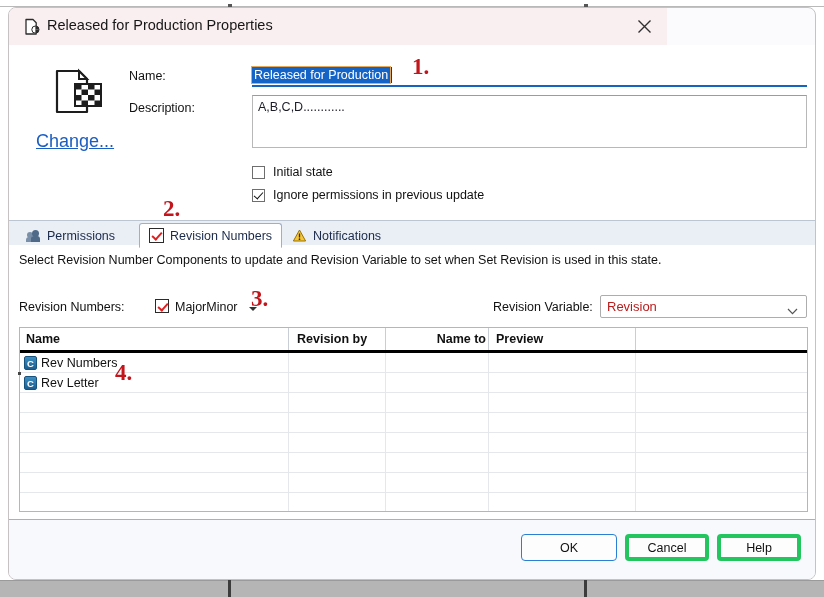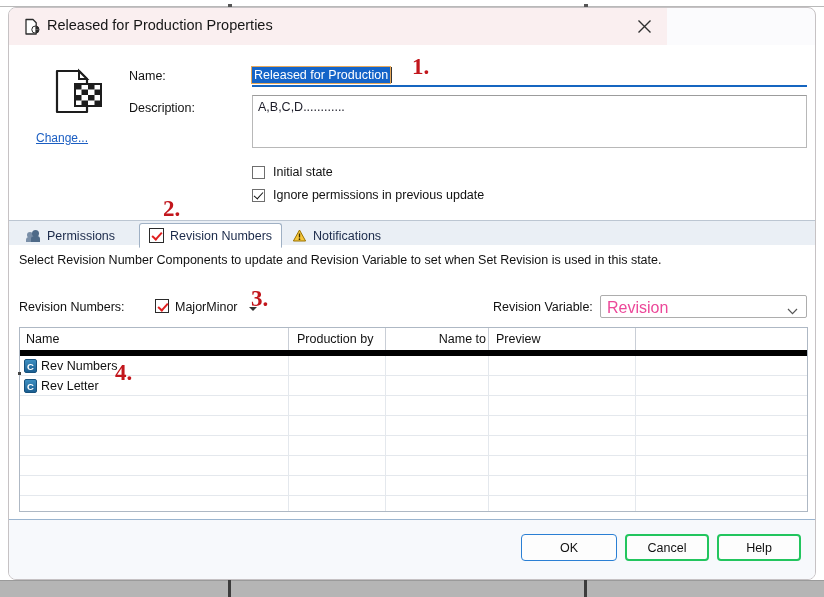--- a/index.html
+++ b/index.html
@@ -102,21 +102,21 @@
   }
 
   #state-icon-wrap {
     position: absolute;
     left: 40px; top: 23px;
     width: 56px; height: 52px;
   }
   #change-link {
     position: absolute;
     left: 27px; top: 86px;
-    font-size: 12px;
+    font-size: 18px;
     color: #1b5ec2;
     text-decoration: underline;
     cursor: pointer;
     white-space: nowrap;
   }
 
   .form-label {
     position: absolute;
     font-size: 12.5px;
     color: #111;
@@ -338,44 +338,45 @@
     left: 591px; top: 50px;
     width: 207px; height: 23px;
     border: 1px solid #adadad;
     border-radius: 2px;
     background: #ffffff;
     box-sizing: border-box;
   }
   #revvar-selected {
     position: absolute;
     left: 6px; top: 3px;
-    font-size: 16px;
-    color: #ec4899;
+    font-size: 13px;
+    color: #b91c1c;
     white-space: nowrap;
   }
   #revvar-chevron {
     position: absolute;
     right: 8px; top: 8px;
   }
 
   
   #grid {
     position: absolute;
     left: 10px; top: 82px;
     width: 789px; height: 185px;
     border: 1px solid #aeb8c4;
     background: #ffffff;
     box-sizing: border-box;
     overflow: hidden;
   }
   #grid-header {
     position: relative;
     height: 22px;
-    border-bottom: 6px solid #000000;
-    background: #ffffff;
+    border-bottom: 3px solid #000000;
+    background: #ffffff;
+    font-weight: bold;
   }
   .gh-cell {
     position: absolute;
     top: 0;
     height: 22px;
     line-height: 22px;
     font-size: 12.5px;
     color: #111;
     white-space: nowrap;
     box-sizing: border-box;
@@ -434,21 +435,21 @@
   #footer {
     position: absolute;
     left: 0; top: 512px;
     width: 806px; height: 59px;
     background: #f7f9fc;
   }
   .dlg-button {
     position: absolute;
     top: 14px;
     height: 27px;
-    border: 2px solid #22c55e;
+    border: 4px solid #22c55e;
     border-radius: 4px;
     background: #fdfdfd;
     font-size: 12.5px;
     color: #111;
     display: flex;
     align-items: center;
     justify-content: center;
     box-sizing: border-box;
     cursor: default;
   }
@@ -591,21 +592,21 @@
         <svg width="11" height="7" viewBox="0 0 11 7">
           <path d="M1 1 L5.5 5.6 L10 1" fill="none" stroke="#555" stroke-width="1.2"></path>
         </svg>
       </span>
     </div>
 
     <div id="grid">
       <div id="grid-header">
         <span class="gh-cell" style="left:6px;">Name</span>
         <span class="gh-sep" style="left:268px;"></span>
-        <span class="gh-cell" style="left:277px;">Production by</span>
+        <span class="gh-cell" style="left:277px;">Revision by</span>
         <span class="gh-sep" style="left:365px;"></span>
         <span class="gh-cell" style="left:398px; width:68px; text-align:right;">Name to</span>
         <span class="gh-sep" style="left:468px;"></span>
         <span class="gh-cell" style="left:476px;">Preview</span>
         <span class="gh-sep" style="left:615px;"></span>
         <span class="gh-cell" style="left:623px;"></span>
       </div>
 
       <div id="grid-body">
           <div class="grid-row">

